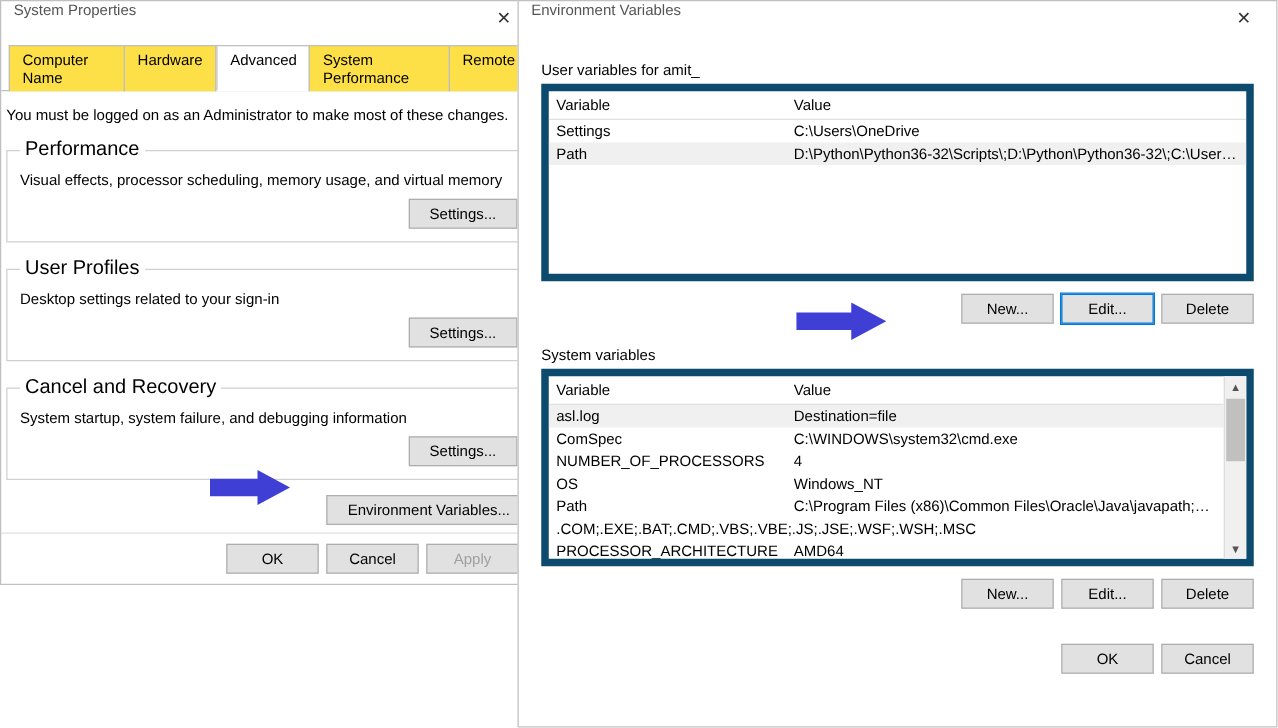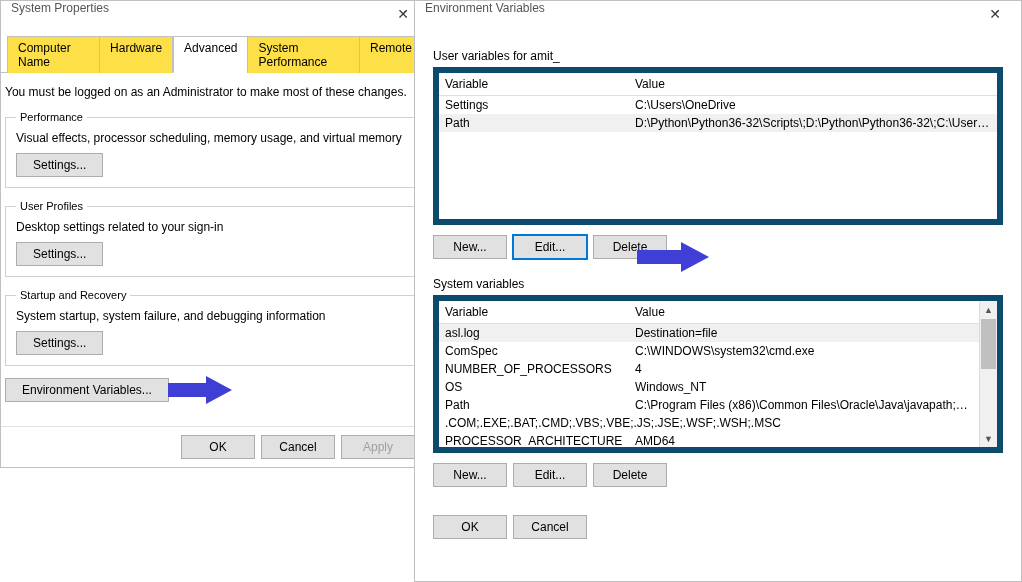--- a/index.html
+++ b/index.html
@@ -8,23 +8,23 @@
 .titlebar .title{flex:1}
 .close-btn{width:40px;height:26px;display:flex;align-items:center;justify-content:center;cursor:default;font-size:14px;color:#333}
 .tabs{display:flex;border-bottom:1px solid #c0c0c0;padding:0 6px;margin-top:4px}
 .tab{padding:4px 10px;border:1px solid transparent;cursor:default;position:relative;top:1px;color:#000}
 .tab.active{border:1px solid #c0c0c0;border-bottom:1px solid #fff;background:#fff}
 .tab:not(.active){border:1px solid #c0c0c0;border-bottom:none;background:#fde047;margin-left:-1px}
 .tab:first-child{margin-left:0}
 .body{padding:12px 4px}
 .info{margin:0 0 12px 0}
 fieldset{border:1px solid #d0d0d0;margin:0 0 12px 0;padding:8px 10px 10px 10px}
-legend{padding:0 4px;font-size:11px}
+legend{padding:0 4px;font-size:16px}
 .desc{margin-bottom:8px}
-.btn-row{display:flex;gap:6px}
+.btn-row{display:flex;justify-content:flex-end;gap:6px}
 button.win{font:12px "Segoe UI",Tahoma,sans-serif;background:#e1e1e1;border:1px solid #adadad;padding:4px 16px;min-width:74px;cursor:default}
 button.win:disabled{color:#a0a0a0}
 button.win.highlight{border:1px solid #0078d7;outline:1px solid #0078d7}
 .bottom-btns{display:flex;justify-content:flex-end;gap:6px;padding:8px 14px}
 
 .section-label{margin:6px 0 4px 0}
 .list-box{border:6px solid #0c4a6e;height:158px;display:flex;box-sizing:border-box}
 .list-content{flex:1;overflow:hidden}
 .list-header{display:flex;border-bottom:1px solid #e0e0e0;padding:4px 6px}
 .col-var{width:190px}
@@ -68,21 +68,21 @@
 
     <fieldset>
       <legend>User Profiles</legend>
       <div class="desc">Desktop settings related to your sign-in</div>
       <div class="btn-row">
           <button class="win">Settings...</button>
         </div>
     </fieldset>
 
     <fieldset>
-      <legend>Startup and Recovery</legend>
+      <legend>Cancel and Recovery</legend>
       <div class="desc">System startup, system failure, and debugging information</div>
       <div class="btn-row">
           <button class="win">Settings...</button>
         </div>
     </fieldset>
 
     <div class="btn-row" style="margin-top:4px">
         <button class="win" style="min-width:140px">Environment Variables...</button>
       </div>
   </div>

